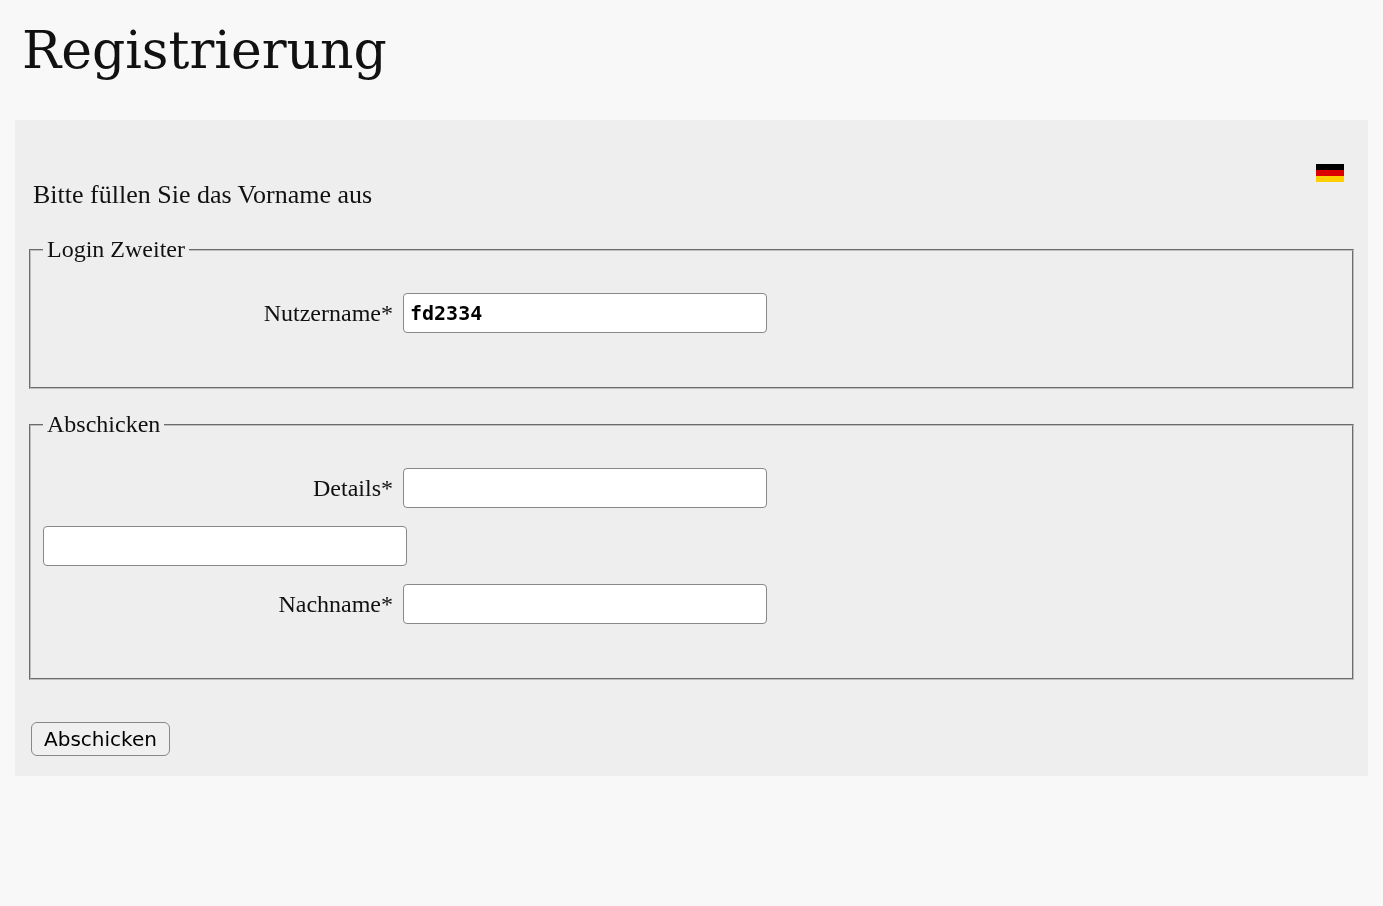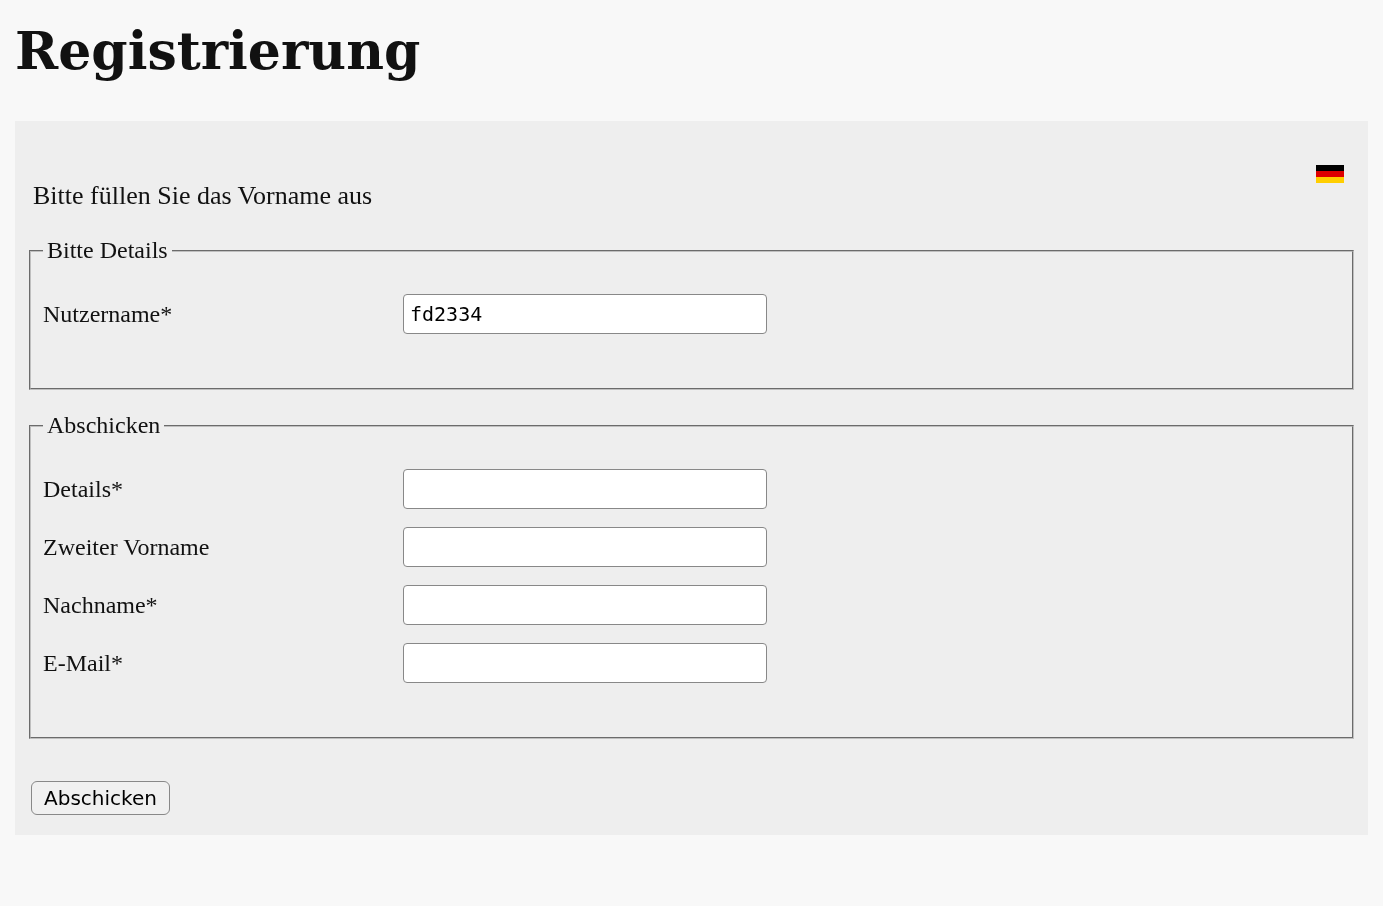--- a/index.html
+++ b/index.html
@@ -7,23 +7,23 @@
     padding: 0;
     background: #f8f8f8;
     font-family: Georgia, "Times New Roman", serif;
     color: #111;
   }
   .page {
     padding: 10px 15px 20px 15px;
   }
   h1.page-title {
     font-family: "DejaVu Serif", Georgia, serif;
-    font-weight: 700;
+    font-weight: 400;
     font-size: 52px;
-    margin: 10px 0 40px 0;
+    margin: 10px 0 40px 7px;
   }
   .form-panel {
     background: #eeeeee;
     padding: 20px 12px 20px 12px;
     position: relative;
   }
   .flag {
     position: absolute;
     top: 44px;
     right: 24px;
@@ -46,33 +46,35 @@
     font-size: 24px;
     padding: 0 4px;
   }
   .row {
     display: flex;
     align-items: center;
     margin: 18px 0;
   }
   .row label {
     width: 350px;
+    text-align: right;
     font-size: 24px;
     padding-right: 10px;
   }
   .row input[type="text"],
   .row input[type="password"] {
     width: 350px;
     height: 34px;
     font-size: 20px;
     font-family: Consolas, "DejaVu Sans Mono", monospace;
     padding: 2px 6px;
     border: 1px solid #888;
     border-radius: 4px;
     background: #fff;
+    font-weight: bold;
   }
   .warn {
     margin-left: 14px;
     display: inline-flex;
     align-items: center;
   }
   .warn svg { width:22px; height:22px; }
   .submit-btn {
     font-family: "DejaVu Sans", Arial, sans-serif;
     font-size: 20px;
@@ -96,49 +98,44 @@
       <svg viewBox="0 0 5 3" preserveAspectRatio="none">
         <rect width="5" height="1" y="0" fill="#000000"></rect>
         <rect width="5" height="1" y="1" fill="#DD0000"></rect>
         <rect width="5" height="1" y="2" fill="#FFCE00"></rect>
       </svg>
     </span>
 
     <div class="instructions">Bitte füllen Sie das Vorname aus</div>
 
     <fieldset>
-      <legend>Bitte Details</legend>
+      <legend>Login Zweiter</legend>
 
       <div class="row">
         <label>Nutzername*</label>
         <input type="text" value="fd2334" style="">
       </div>
 
 
     </fieldset>
 
     <fieldset>
       <legend>Abschicken</legend>
 
       <div class="row">
         <label>Details*</label>
         <input type="text" value="" style="">
       </div>
 
       <div class="row">
-        <label>Zweiter Vorname</label>
         <input type="text" value="" style="">
       </div>
 
       <div class="row">
         <label>Nachname*</label>
         <input type="text" value="" style="">
       </div>
 
-      <div class="row">
-        <label>E-Mail*</label>
-        <input type="text" value="" style="">
-      </div>
     </fieldset>
 
     <button class="submit-btn">Abschicken</button>
   </div>
 </div>
 
 </body></html>

